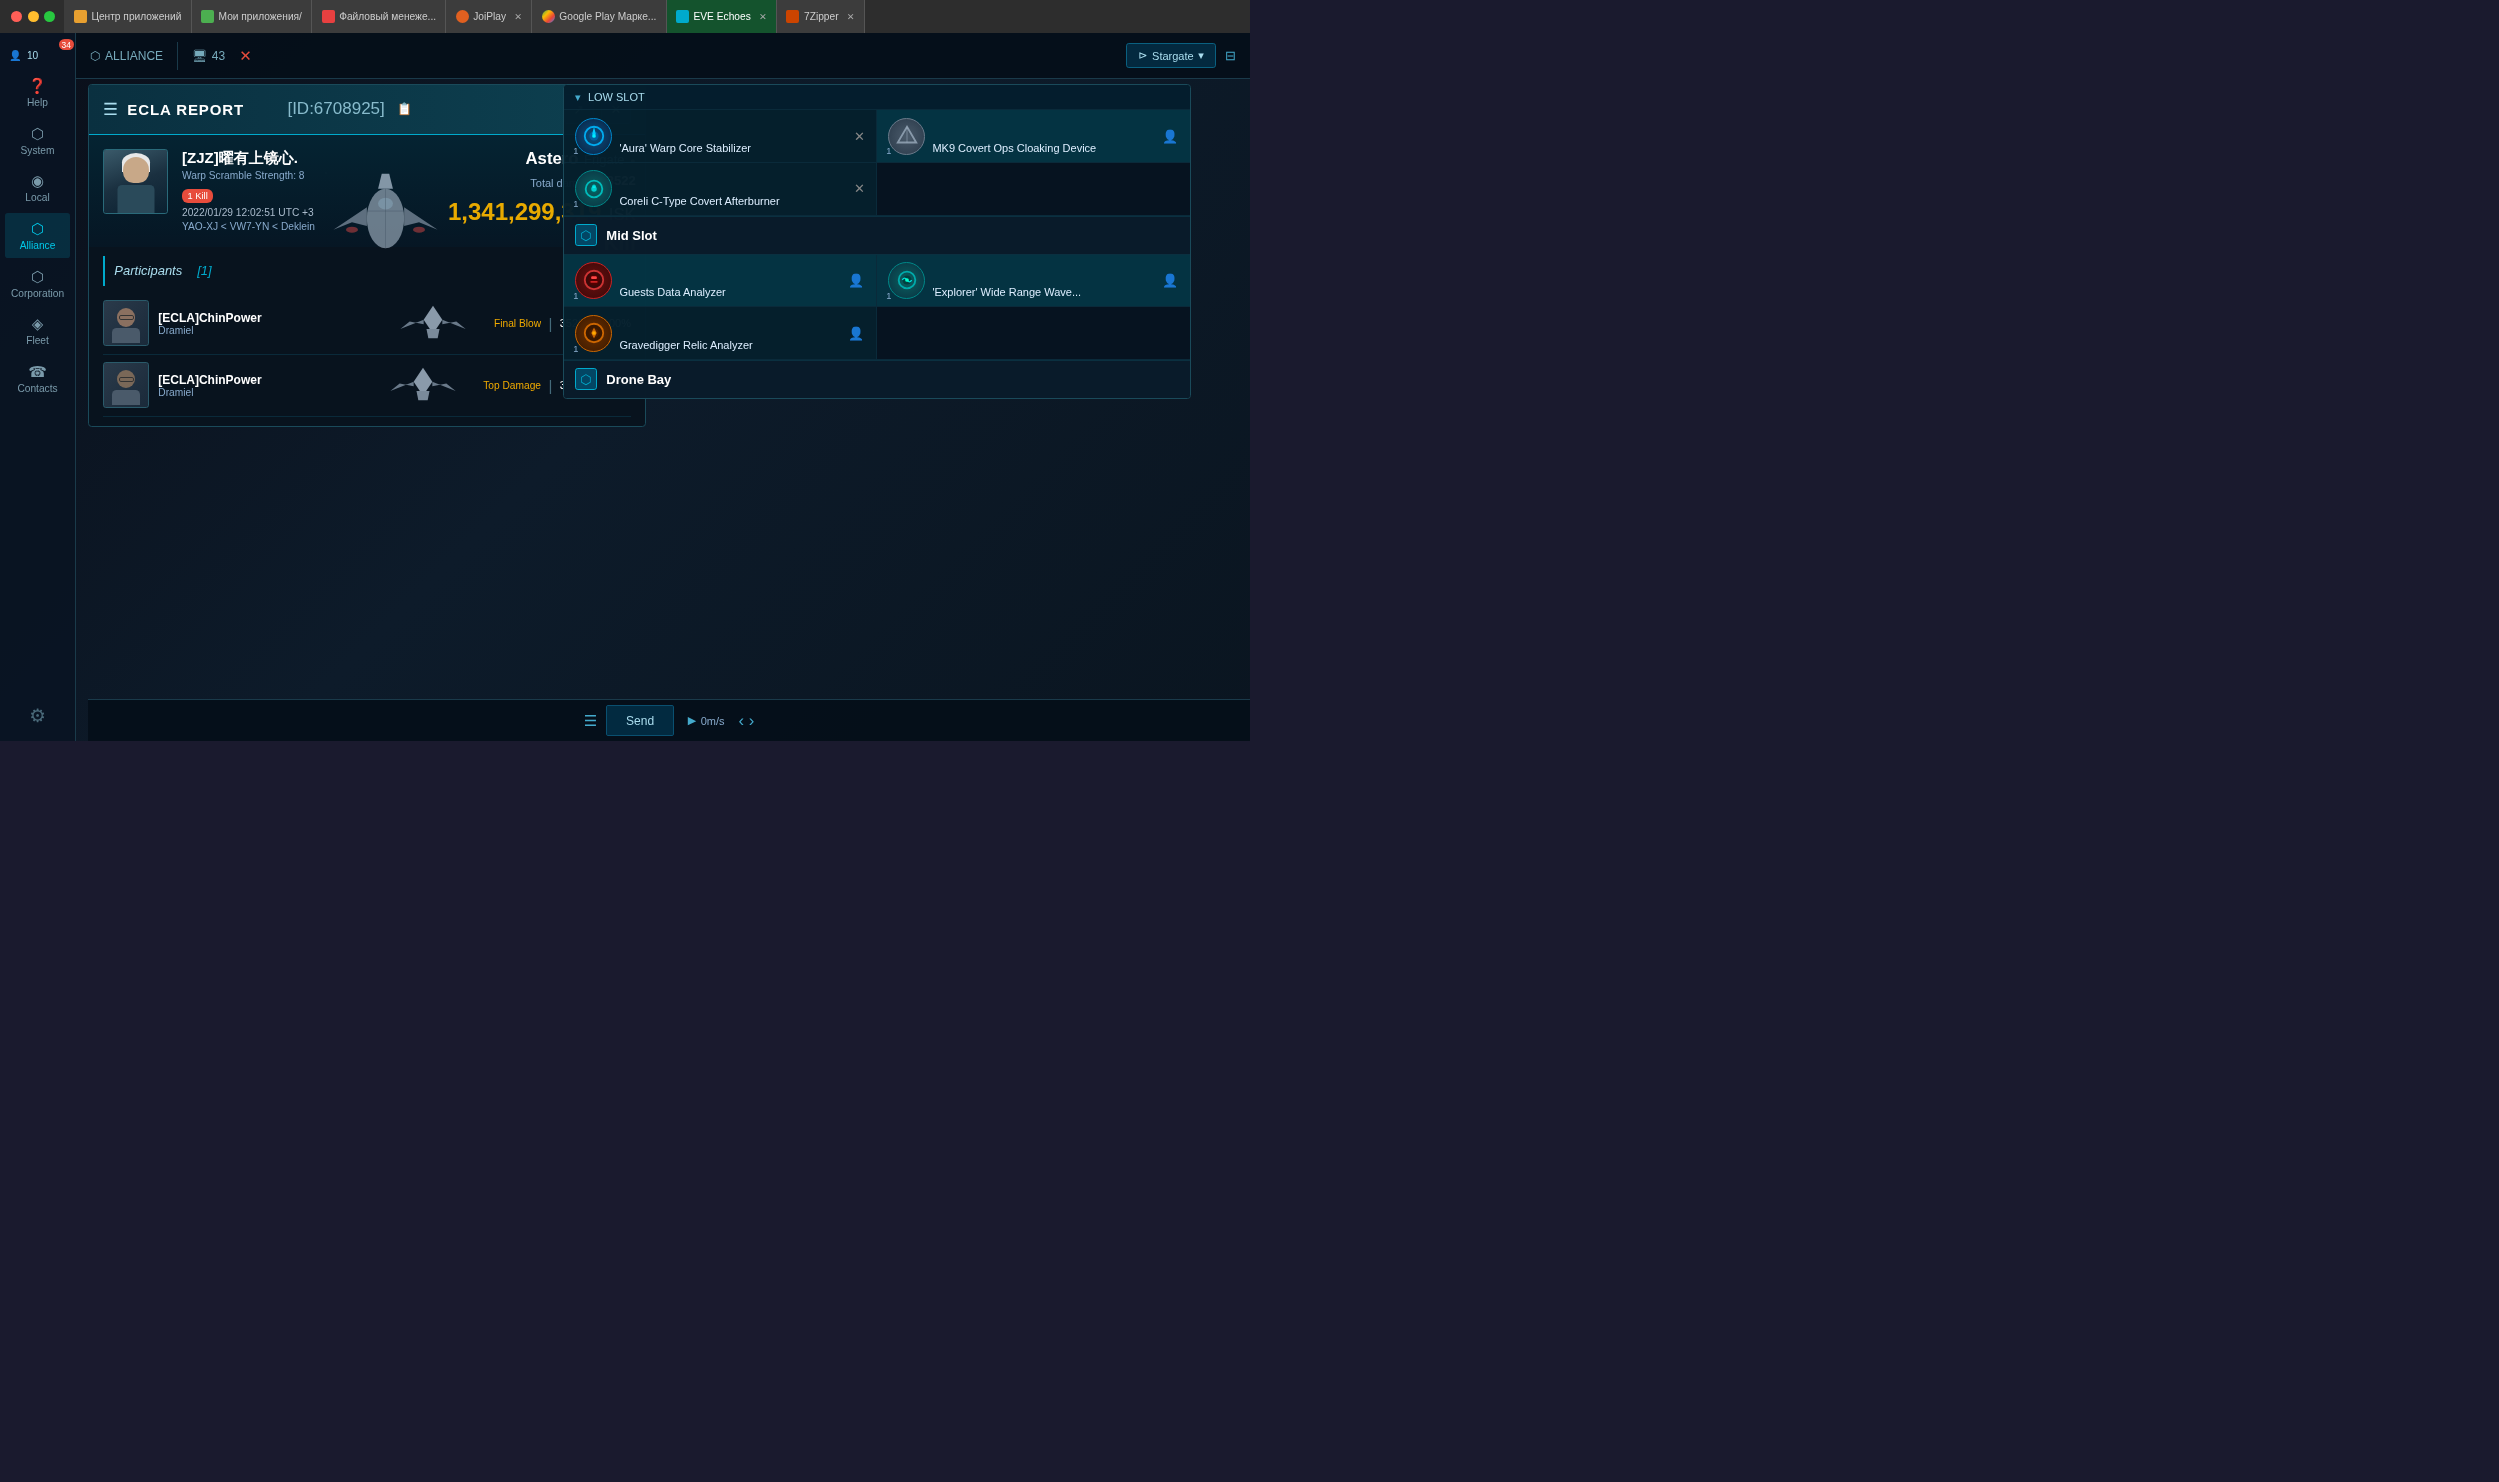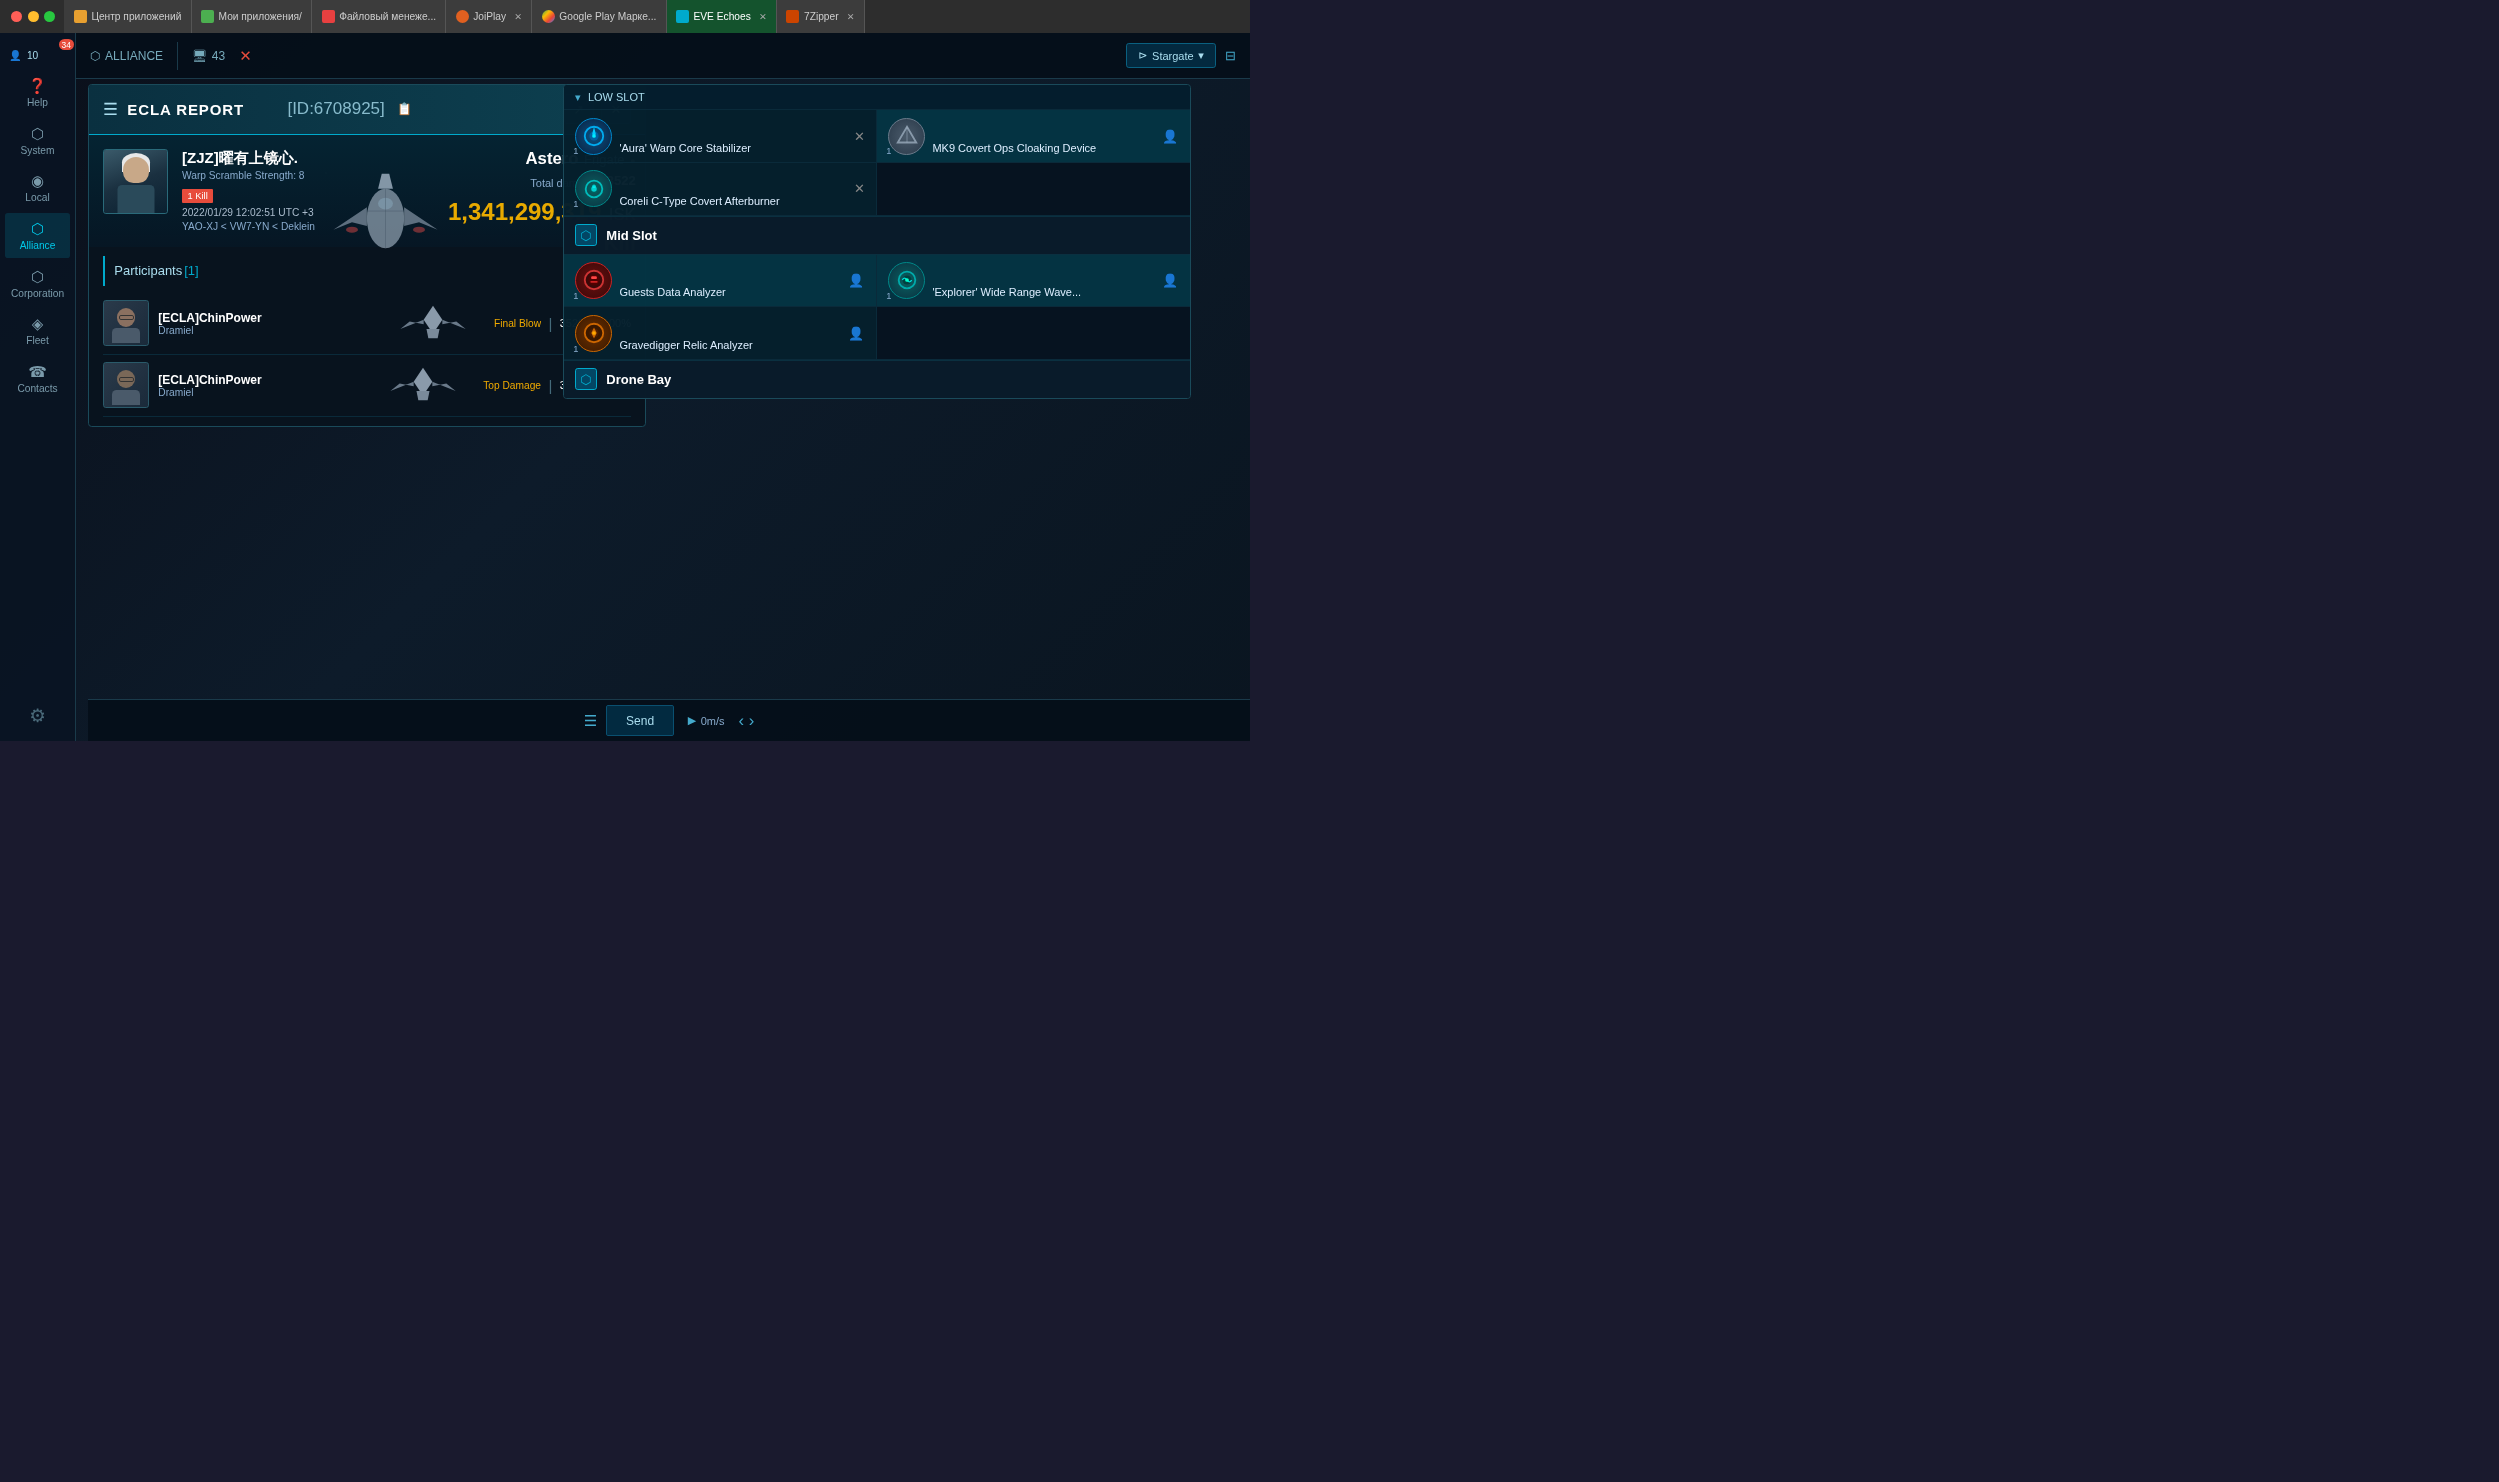--- a/index.html
+++ b/index.html
@@ -314,21 +314,21 @@
       color: #88aacc;
       font-size: 10.2px;
       margin-top: 2.8px;
     }
     .kill-badge {
       display: inline-block;
       background: #e74c3c;
       color: white;
       font-size: 9.3px;
       padding: 1.9px 5.6px;
-      border-radius: 1px;
+      border-radius: 6px;
       margin-top: 7.4px;
     }
     .kill-timestamp {
       color: #aabbcc;
       font-size: 10.2px;
       margin-top: 4.6px;
     }
     .kill-location {
       color: #88aacc;
       font-size: 10.2px;
@@ -395,25 +395,26 @@
       margin-top: 4.6px;
     }
 
     
     .participants-section {
       padding: 9.3px 14px;
     }
     .participants-header {
       display: flex;
       align-items: center;
-      gap: 2px;
+      gap: 15px;
       padding: 7.4px 0;
       border-left: 2.8px solid #00aacc;
       padding-left: 9.3px;
       margin-bottom: 7.4px;
+      font-style: italic;
     }
     .participants-title {
       color: #aaddee;
       font-size: 13px;
     }
     .participant-row {
       display: flex;
       align-items: center;
       gap: 9.3px;
       padding: 7.4px 0;

